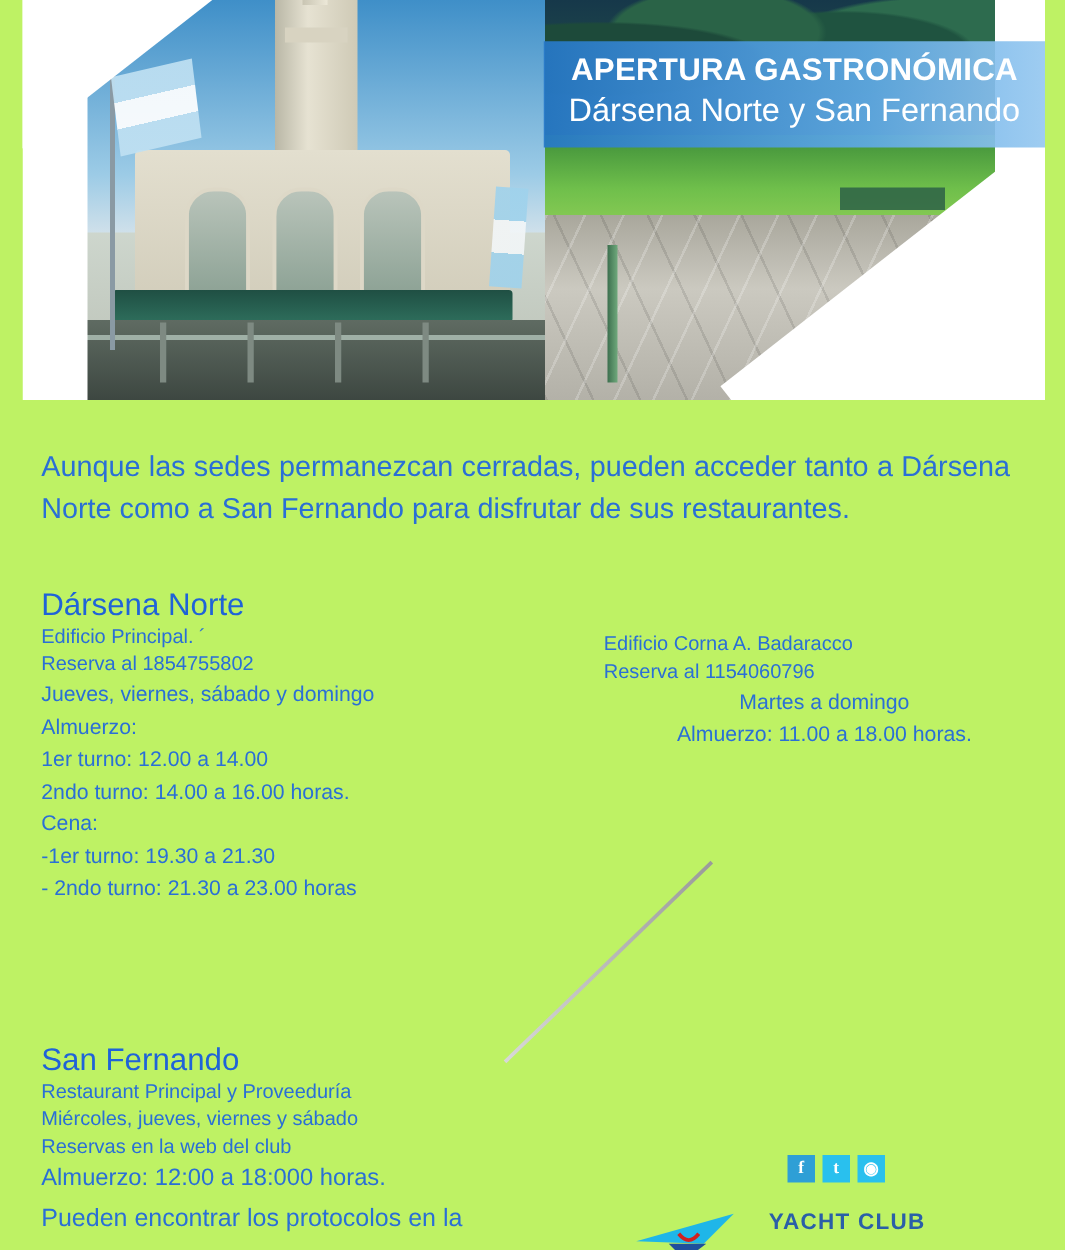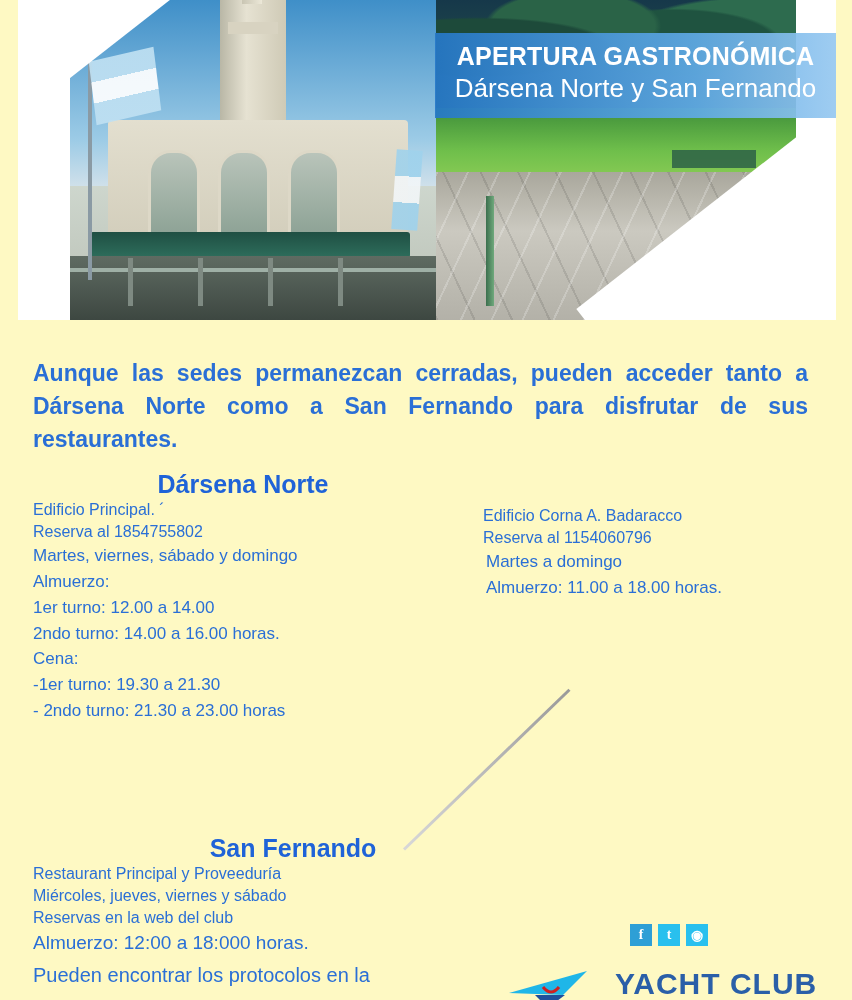--- a/index.html
+++ b/index.html
@@ -11,21 +11,21 @@
     width: 852px;
     height: 1000px;
     position: relative;
     overflow: hidden;
     font-family: "Liberation Sans", sans-serif;
   }
 
   .page {
     position: absolute;
     inset: 0;
-    background: #fef9c3;
+    background: #bef264;
   }
 
   
   .hero {
     position: absolute;
     left: 18px;
     top: 0px;
     width: 818px;
     height: 320px;
     overflow: hidden;
@@ -189,30 +189,29 @@
     font-weight: 400;
     line-height: 1.25;
   }
 
   
   .intro {
     position: absolute;
     left: 33px; top: 334px; width: 775px;
     color: #2a6fd6;
     font-size: 23px;
-    font-weight: 700;
+    font-weight: 400;
     line-height: 1.44;
     text-align: justify;
   }
 
   .sede-heading {
     color: #1f63d8;
     font-size: 25px;
-    font-weight: 700;
-    text-align: center;
+    font-weight: 400;
   }
   .line-lg {
     color: #2a6fd6;
     font-size: 16px;
     font-weight: 400;
     line-height: 1.38;
   }
   .line-sm {
     color: #2a6fd6;
     font-size: 17px;
@@ -221,21 +220,21 @@
   }
 
   .col-left {
     position: absolute;
     left: 33px; top: 470px; width: 420px;
   }
   .col-right {
     position: absolute;
     left: 483px; top: 505px; width: 350px;
   }
-  .col-right .line-sm { padding-left: 3px; }
+  .col-right .line-sm { padding-left: 3px; text-align: center; }
 
   .sanfernando {
     position: absolute;
     left: 33px; top: 812px; width: 520px; margin-top: 22px;
   }
 
   .footer-note {
     position: absolute;
     left: 33px; top: 962px; width: 430px;
     color: #2a6fd6;
@@ -279,21 +278,21 @@
     left: 505px; top: 963px;
     width: 330px; height: 40px;
   }
   .logo-mark {
     position: absolute; left: 0; top: 2px; width: 86px; height: 36px;
   }
   .logo-text {
     position: absolute;
     left: 110px; top: 4px;
     color: #2a5fa8;
-    font-size: 30px;
+    font-size: 18px;
     font-weight: 700;
     letter-spacing: 1px;
     line-height: 1.12;
   }
 </style>
 </head>
 <body>
 
 <div class="page">
 
@@ -340,21 +339,21 @@
     <div class="banner-title">APERTURA GASTRONÓMICA</div>
     <div class="banner-sub">Dársena Norte y San Fernando</div>
   </div>
 
   <p class="intro">Aunque las sedes permanezcan cerradas, pueden acceder tanto a Dársena Norte como a San Fernando para disfrutar de sus restaurantes.</p>
 
   <div class="col-left">
     <div class="sede-heading">Dársena Norte</div>
     <div class="line-lg">Edificio Principal. ´</div>
     <div class="line-lg">Reserva al 1854755802</div>
-    <div class="line-sm">Martes, viernes, sábado y domingo</div>
+    <div class="line-sm">Jueves, viernes, sábado y domingo</div>
     <div class="line-sm">Almuerzo:</div>
     <div class="line-sm"> 1er turno: 12.00 a 14.00</div>
     <div class="line-sm">2ndo turno: 14.00 a 16.00 horas.</div>
     <div class="line-sm">Cena:</div>
     <div class="line-sm">-1er turno: 19.30 a 21.30</div>
     <div class="line-sm">- 2ndo turno: 21.30 a 23.00 horas</div>
   </div>
 
   <div class="col-right">
     <div class="line-lg">Edificio Corna A. Badaracco</div>

